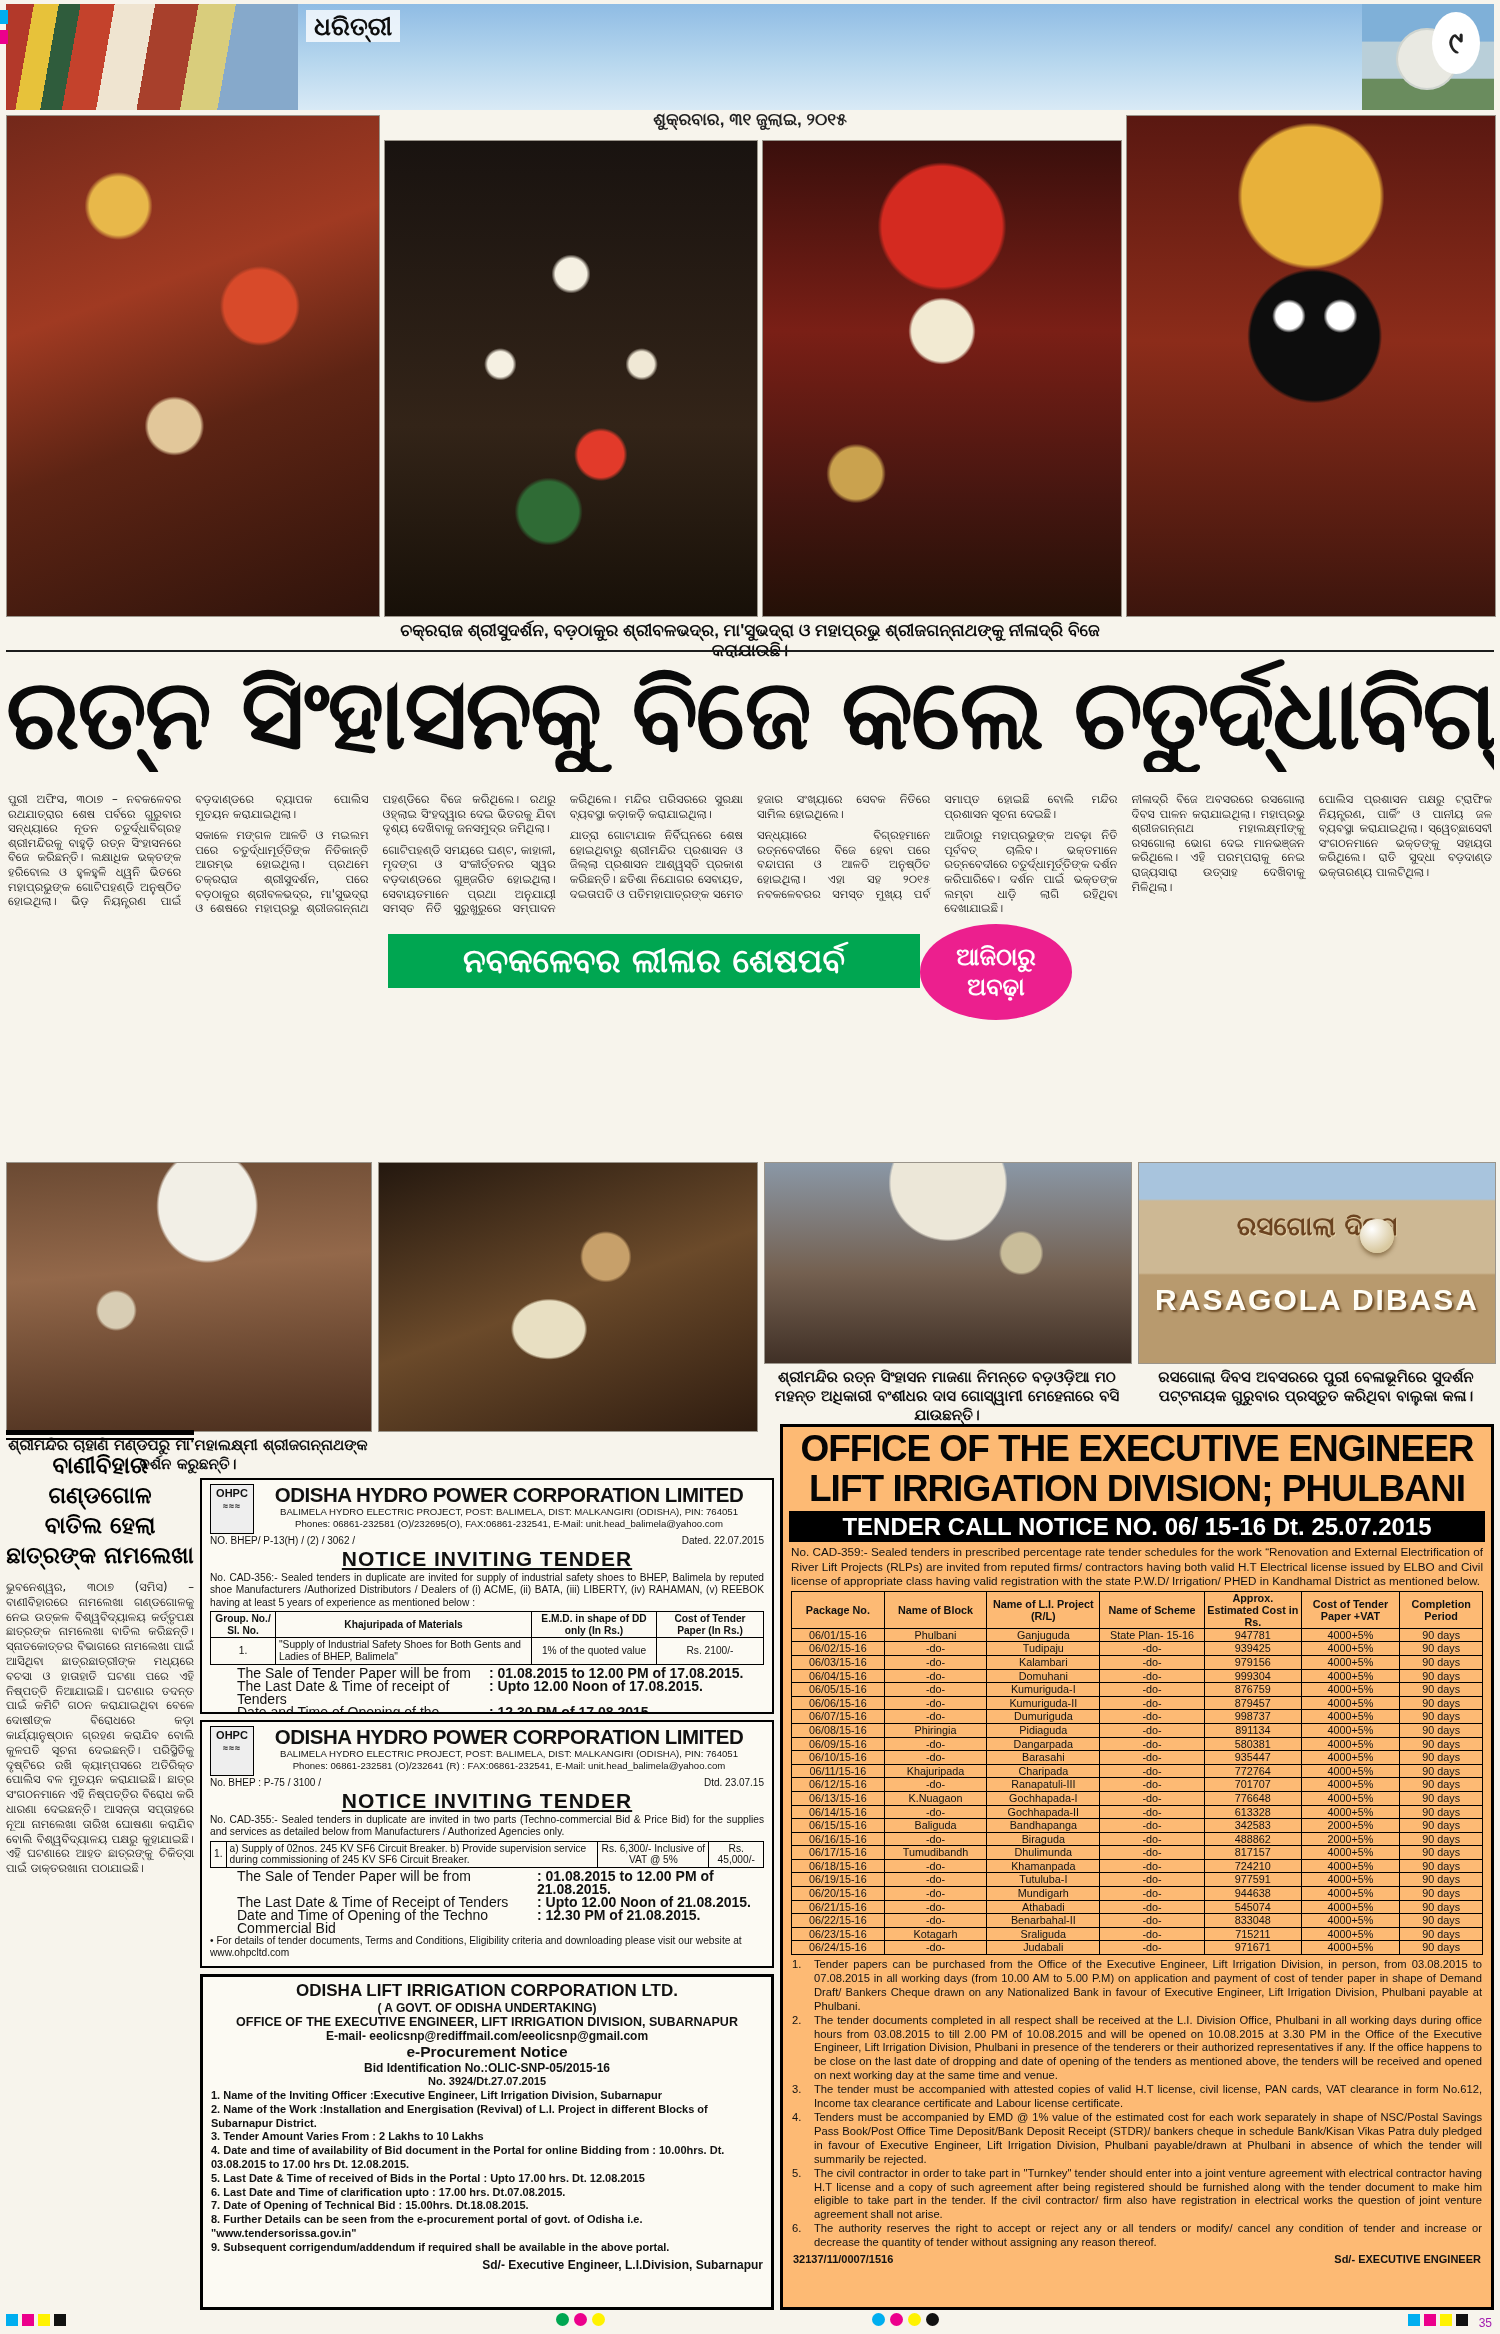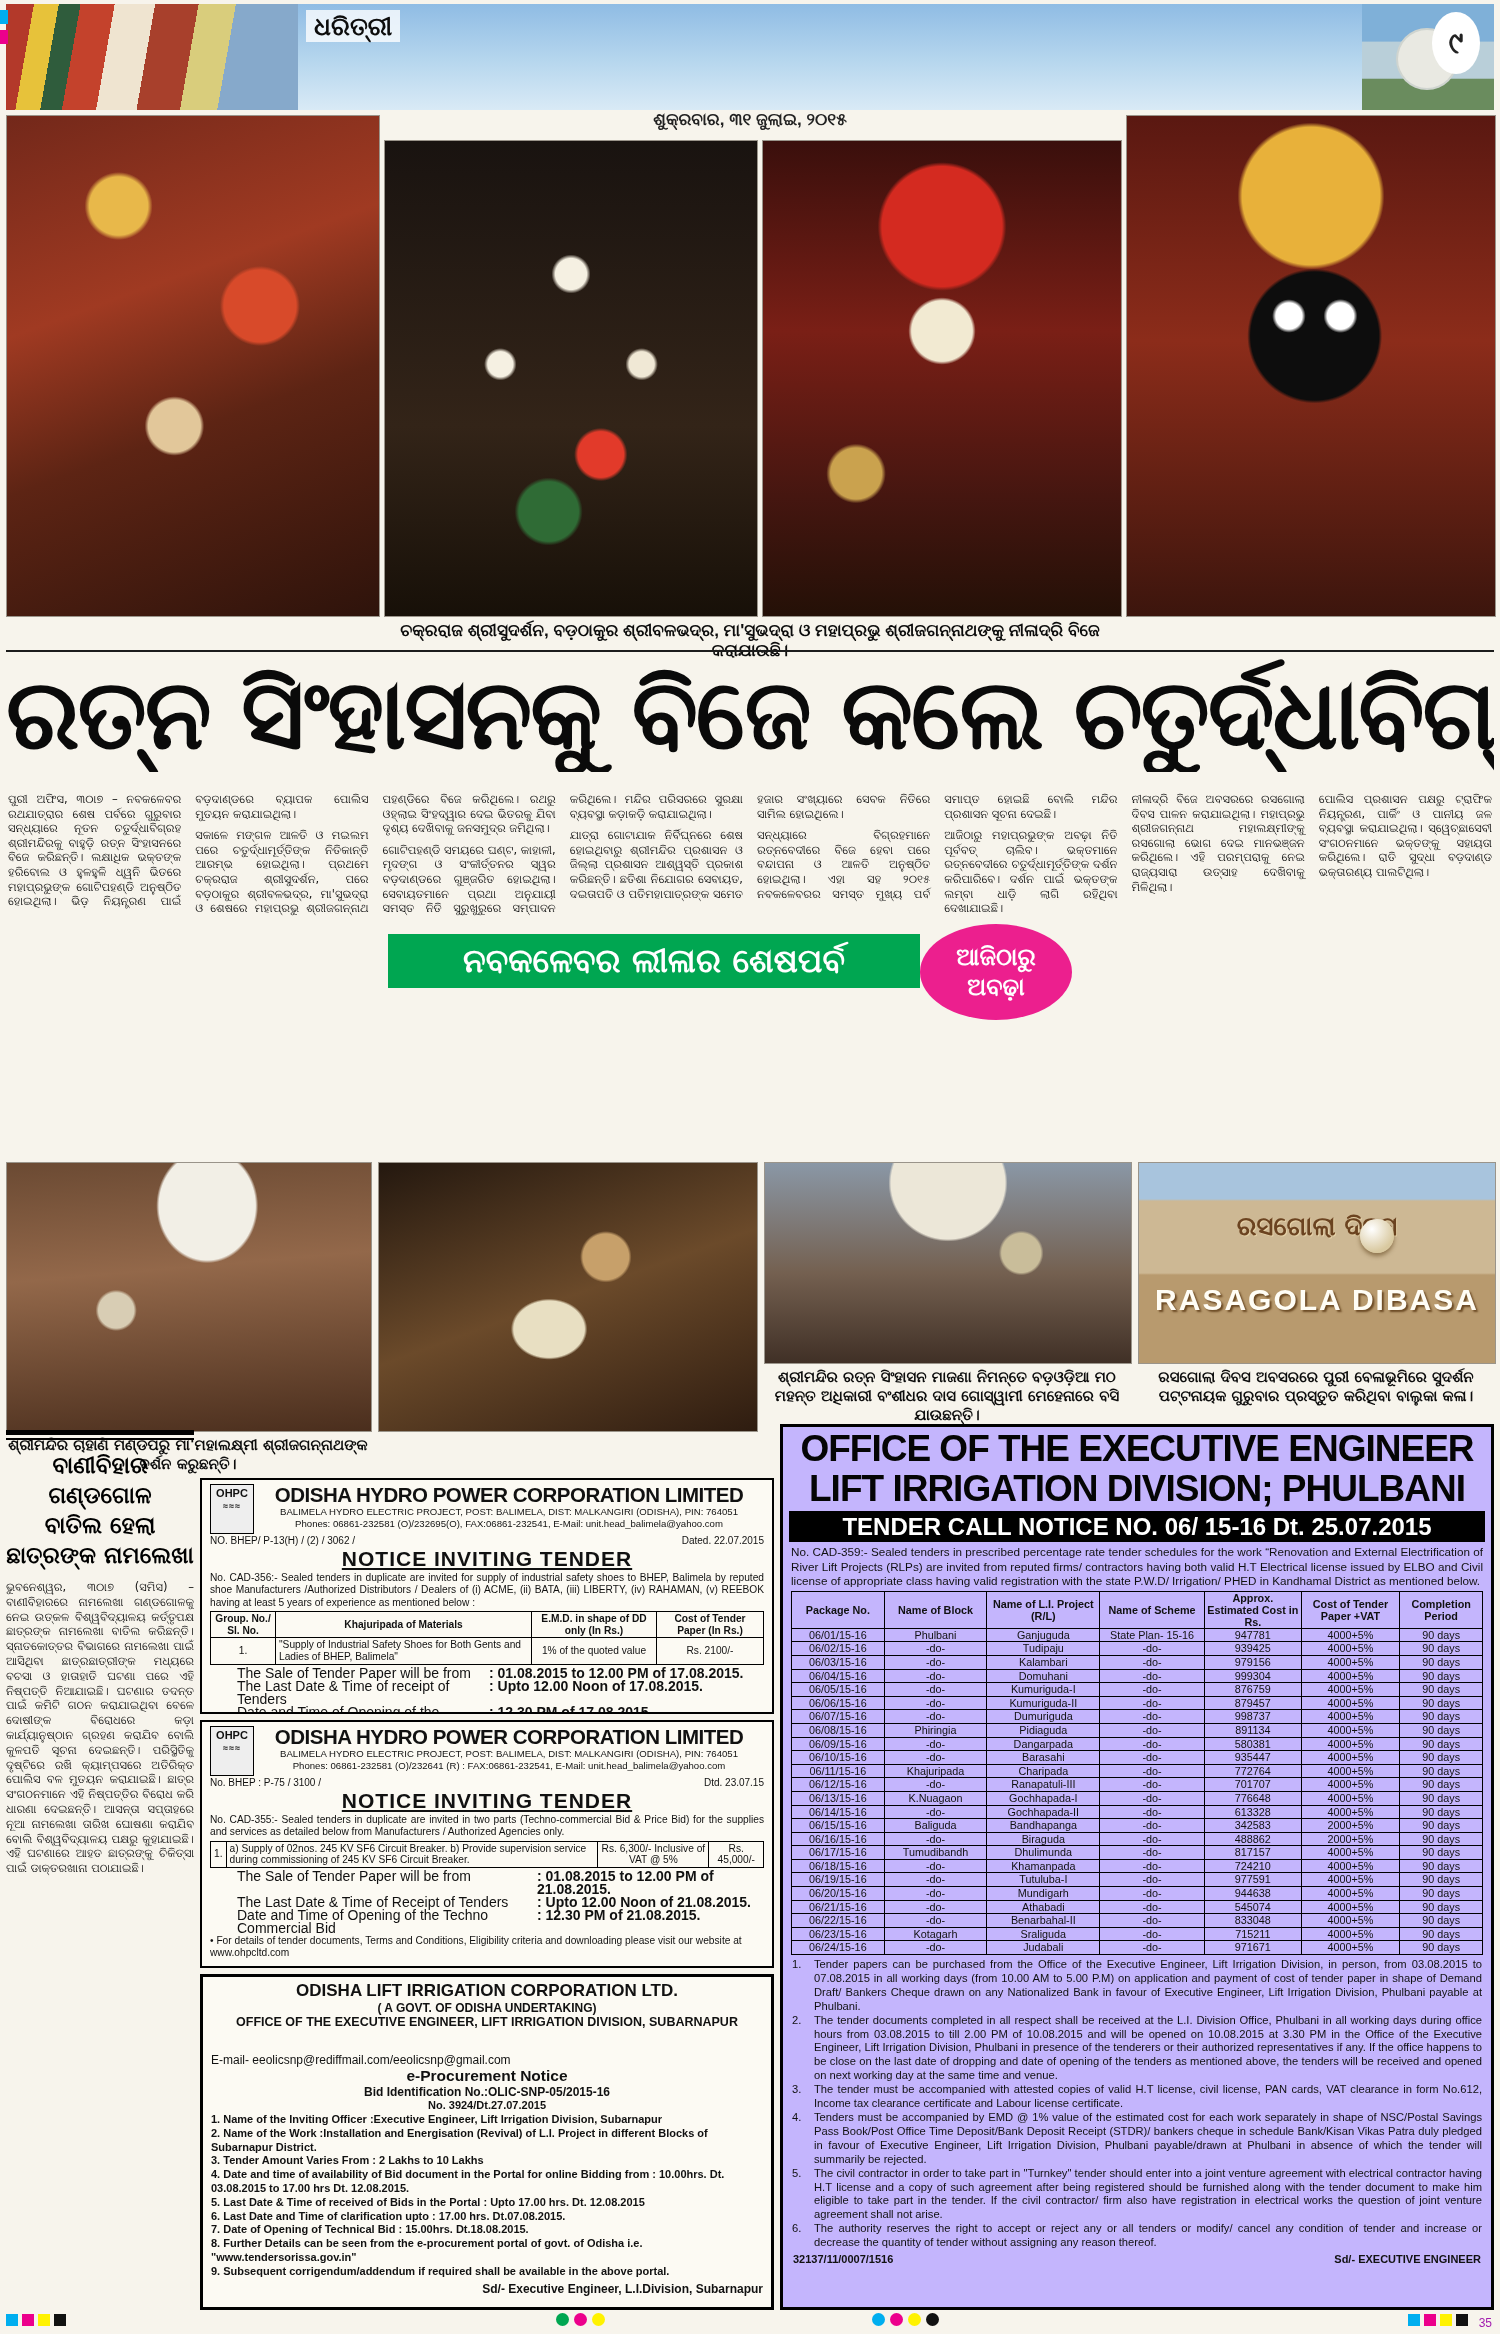--- a/index.html
+++ b/index.html
@@ -80,29 +80,29 @@
   .oh-bullet{font-size:10.2px;line-height:12.3px;}
 
   #ohpc1{left:200px;top:1478px;width:574px;height:236px;}
   #ohpc2{left:200px;top:1720px;width:574px;height:248px;}
 
   
   #olic{left:200px;top:1974px;width:574px;height:336px;border:3px solid #000;}
   .ol-org{text-align:center;font-size:17px;font-weight:bold;}
   .ol-sub{text-align:center;font-size:12px;font-weight:bold;}
   .ol-office{text-align:center;font-size:12.5px;font-weight:bold;}
-  .ol-email{text-align:left;font-size:12px;font-weight:normal;margin-top:24px;}
+  .ol-email{text-align:center;font-size:12px;font-weight:bold;}
   .ol-type{text-align:center;font-size:15.5px;font-weight:bold;margin-top:0;}
   .ol-bid{text-align:center;font-size:12px;font-weight:bold;}
   .ol-no{text-align:center;font-size:11px;font-weight:bold;margin-bottom:2px;}
   .ol-items div{font-size:11px;line-height:13.8px;font-weight:600;text-align:left;}
   .ol-sig{text-align:right;font-size:12px;font-weight:bold;margin-top:3px;}
 
   
-  #ee{left:780px;top:1424px;width:714px;height:886px;border:3px solid #000;background:#c4b5fd;box-sizing:border-box;padding:2px 4px;overflow:hidden;}
+  #ee{left:780px;top:1424px;width:714px;height:886px;border:3px solid #000;background:#fdba74;box-sizing:border-box;padding:2px 4px;overflow:hidden;}
   .ee-h1{font-size:37px;font-weight:bold;text-align:center;letter-spacing:-1px;line-height:40px;color:#050505;}
   .ee-bar{background:#000;color:#fff;font-size:24px;font-weight:bold;text-align:center;line-height:31px;margin:2px 2px;}
   .ee-intro{font-size:11.7px;line-height:14.6px;text-align:justify;padding:1px 4px;}
   .ee-table{width:calc(100% - 8px);margin:1px 4px;border-collapse:collapse;table-layout:fixed;}
   .ee-table th,.ee-table td{border:1px solid #000;font-size:10.8px;line-height:12.6px;padding:0 2px;text-align:center;overflow:hidden;white-space:nowrap;}
   .ee-table th{font-weight:bold;white-space:normal;line-height:12px;}
   .ee-notes{padding:2px 5px;}
   .ee-note{display:flex;font-size:11.2px;line-height:13.9px;text-align:justify;}
   .ee-note .n{flex:none;width:22px;}
   .ee-note .t{flex:1;}

